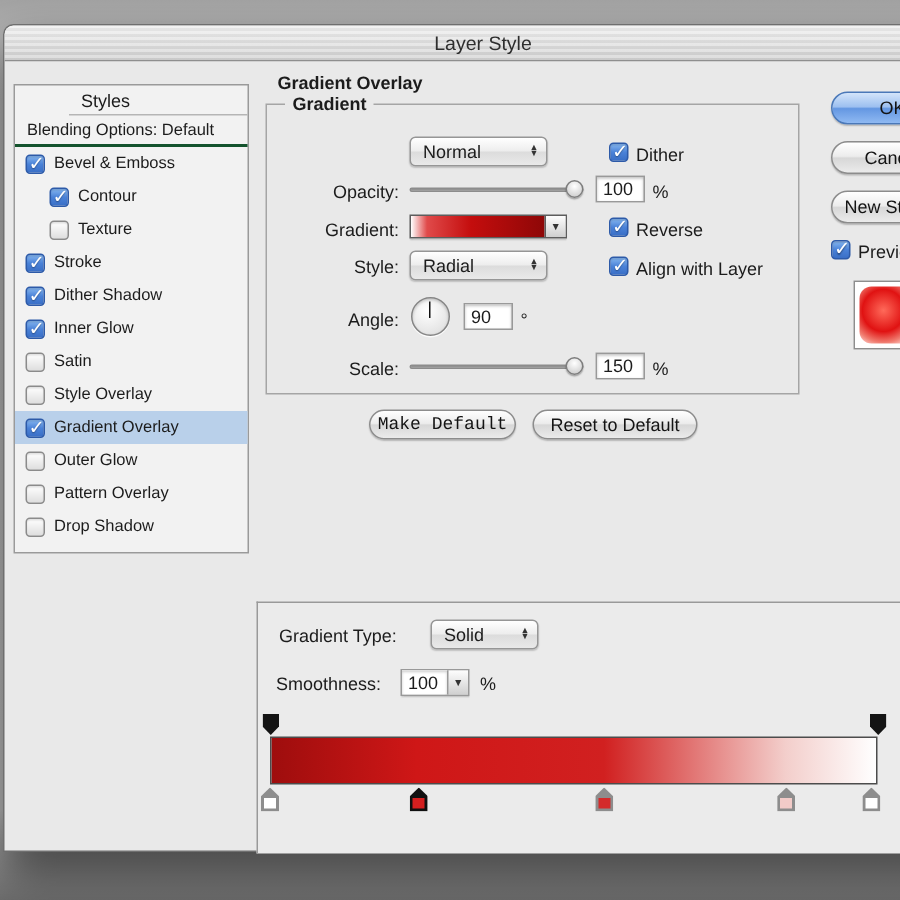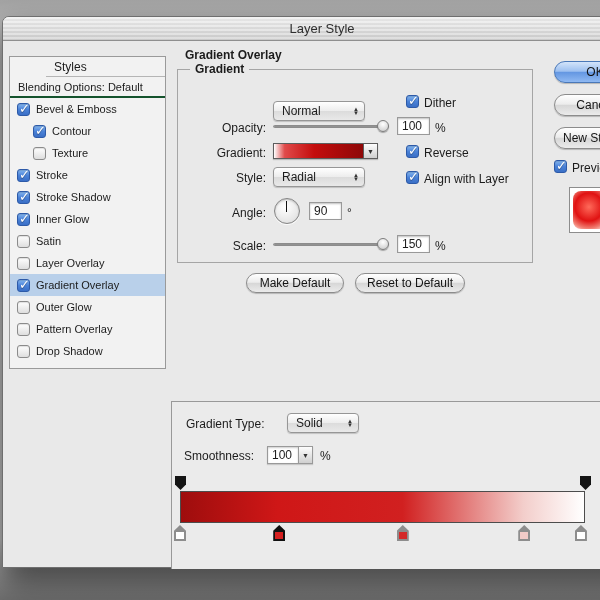--- a/index.html
+++ b/index.html
@@ -166,33 +166,33 @@
         <div class="style-row indent">
           <span class="cb"></span>
           <span class="lbl">Texture</span>
         </div>
         <div class="style-row">
           <span class="cb checked"></span>
           <span class="lbl">Stroke</span>
         </div>
         <div class="style-row">
           <span class="cb checked"></span>
-          <span class="lbl">Stroke Shadow</span>
+          <span class="lbl">Dither Shadow</span>
         </div>
         <div class="style-row">
           <span class="cb checked"></span>
           <span class="lbl">Inner Glow</span>
         </div>
         <div class="style-row">
           <span class="cb"></span>
           <span class="lbl">Satin</span>
         </div>
         <div class="style-row">
           <span class="cb"></span>
-          <span class="lbl">Layer Overlay</span>
+          <span class="lbl">Style Overlay</span>
         </div>
         <div class="style-row selected">
           <span class="cb checked"></span>
           <span class="lbl">Gradient Overlay</span>
         </div>
         <div class="style-row">
           <span class="cb"></span>
           <span class="lbl">Outer Glow</span>
         </div>
         <div class="style-row">
@@ -205,21 +205,21 @@
         </div>
       </div>
   </div>
 
   <div class="heading" style="left:182px; top:31px;">Gradient Overlay</div>
 
   <div class="groupbox" style="left:174px; top:52px; width:356px; height:194px;">
     <span class="legend">Gradient</span>
   </div>
 
-  <div class="popup" style="left:270px; top:84px; width:92px;">
+  <div class="popup" style="left:270px; top:74px; width:92px;">
     <span>Normal</span>
     <span class="arrows">
         <span>▲</span>
         <span>▼</span>
       </span>
   </div>
   <span class="cb checked" style="position:absolute; left:403px; top:78px;"></span>
   <div class="flabel" style="left:421px; top:78px;">Dither</div>
 
   <div class="flabel r" style="left:150px; top:103px; width:113px;">Opacity:</div>
@@ -263,21 +263,21 @@
   <div class="flabel r" style="left:150px; top:221px; width:113px;">Scale:</div>
   <div class="slider" style="left:270px; top:220px; width:116px;">
     <div class="track"></div>
     <div class="thumb"></div>
   </div>
   <div class="valbox" style="left:394px; top:218px; width:33px;">
     <span>150</span>
   </div>
   <div class="flabel" style="left:432px; top:221px;">%</div>
 
-  <div class="btn" style="left:243px; top:256px; width:98px;">Make Default</div>
+  <div class="btn" style="left:243px; top:256px; width:98px;font-family:Liberation Mono, monospace;">Make Default</div>
   <div class="btn" style="left:352px; top:256px; width:110px;">Reset to Default</div>
 
   <div class="btn blue" style="left:551px; top:44px; width:82px; height:22px;">OK</div>
   <div class="btn" style="left:551px; top:77px; width:82px; height:22px;">Cancel</div>
   <div class="btn" style="left:551px; top:110px; width:82px; height:22px;">New Style...</div>
   <span class="cb checked" style="position:absolute; left:551px; top:143px;"></span>
   <div class="flabel" style="left:569px; top:143px;">Preview</div>
   <div class="thumb-preview">
     <div class="blob"></div>
   </div>

